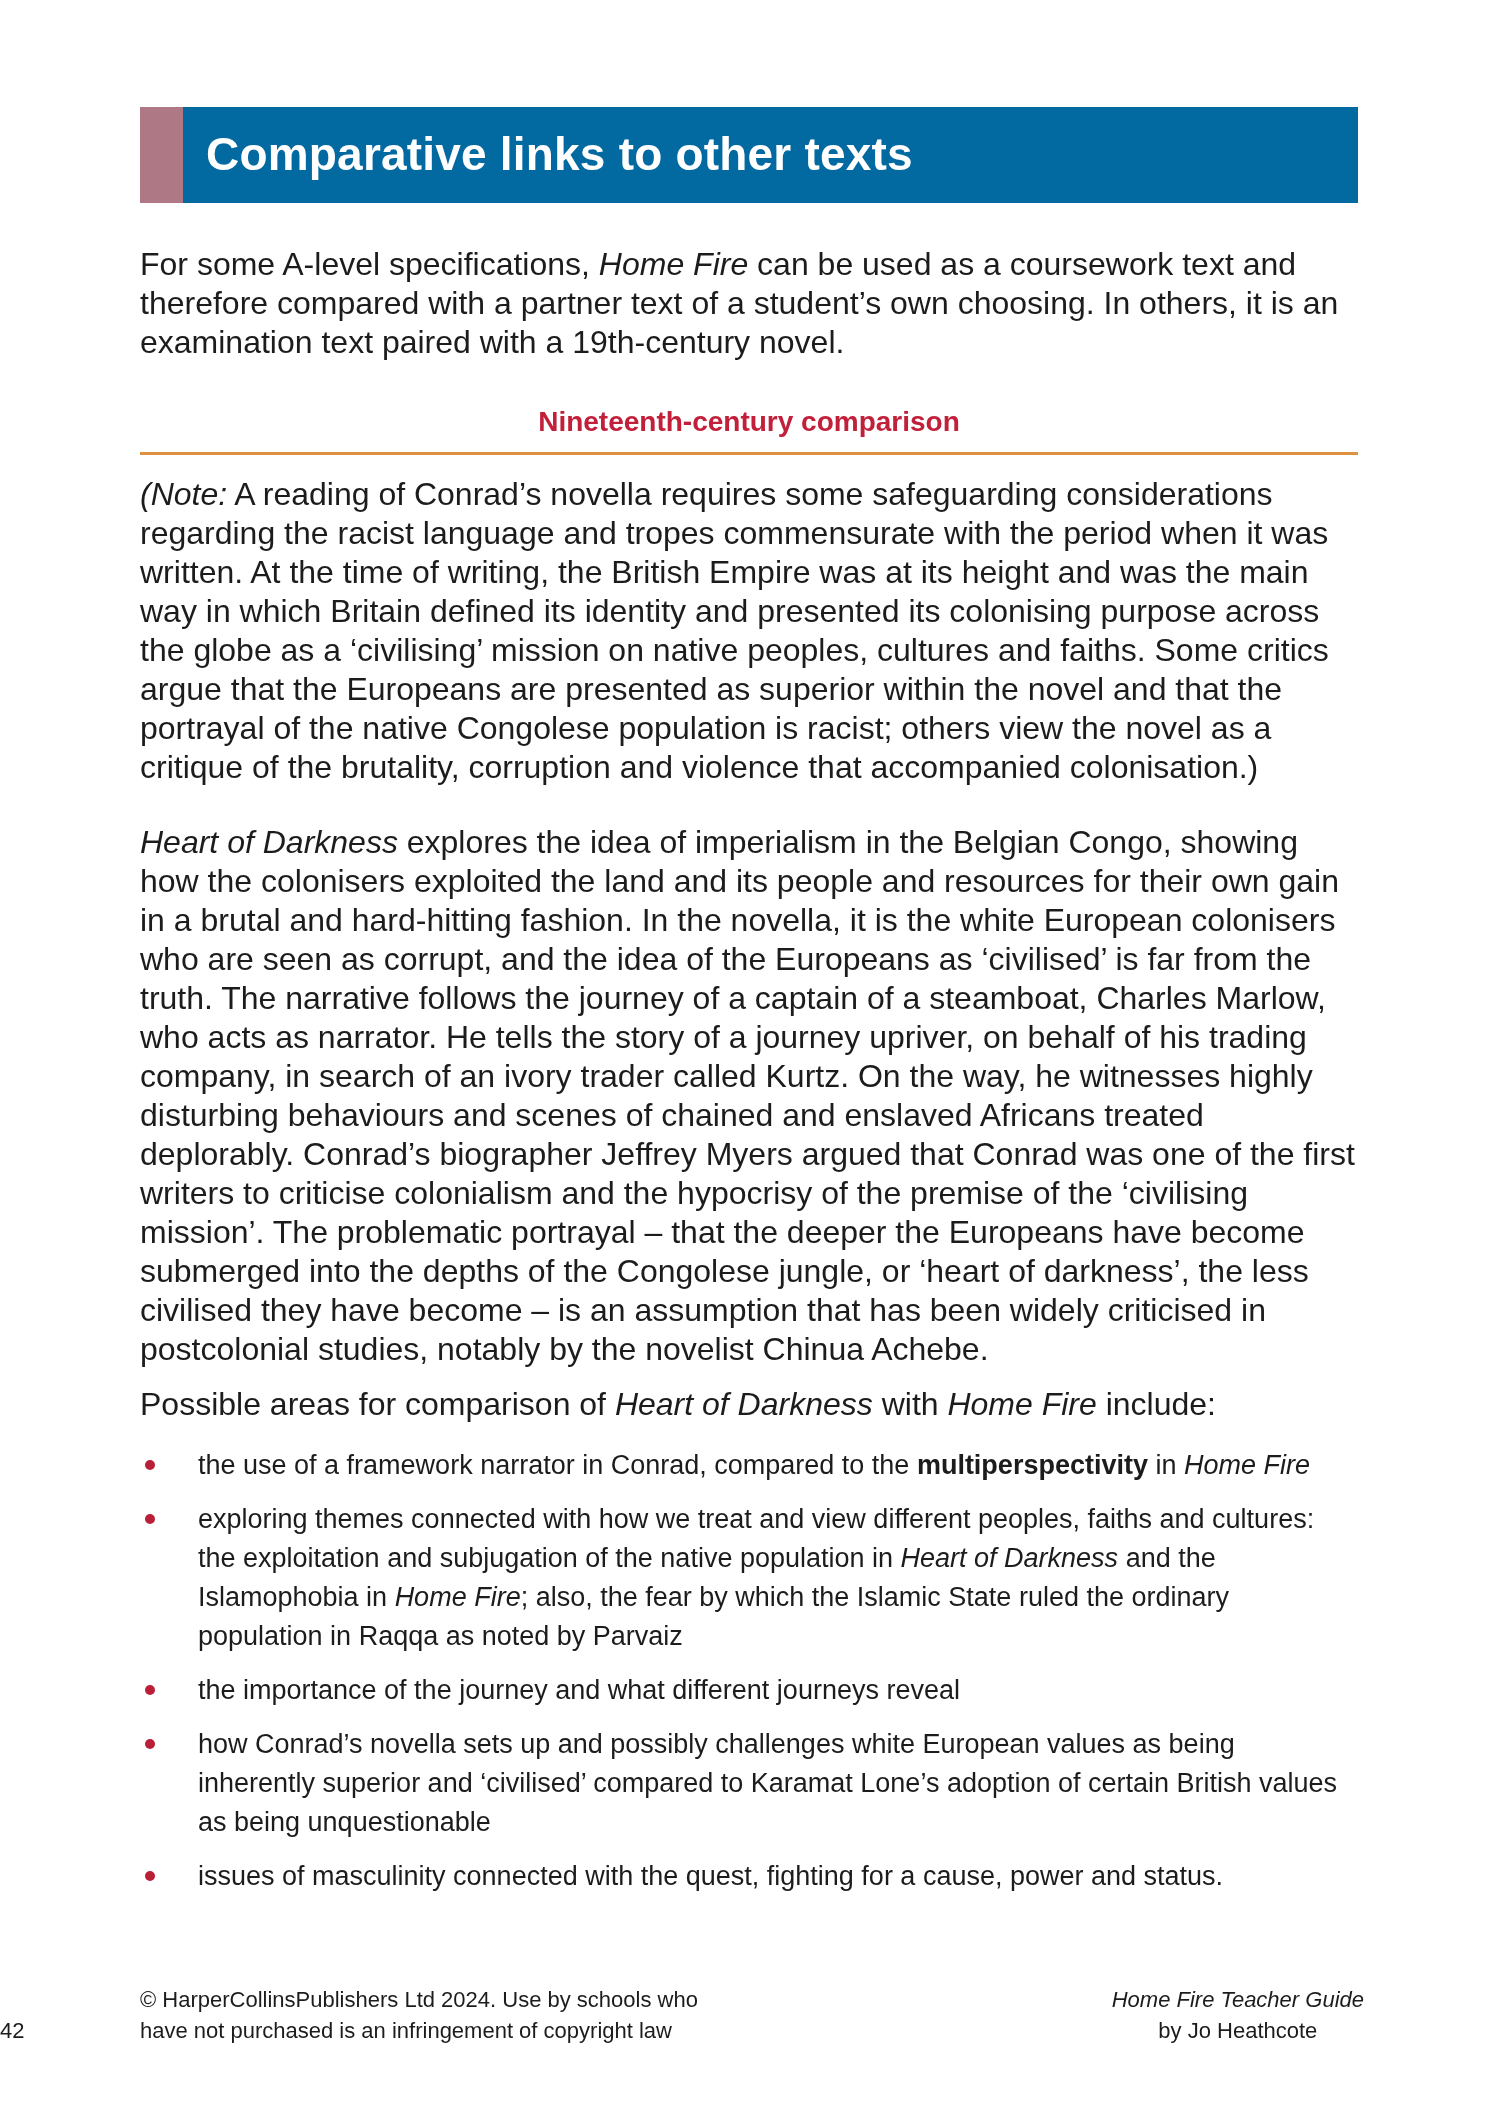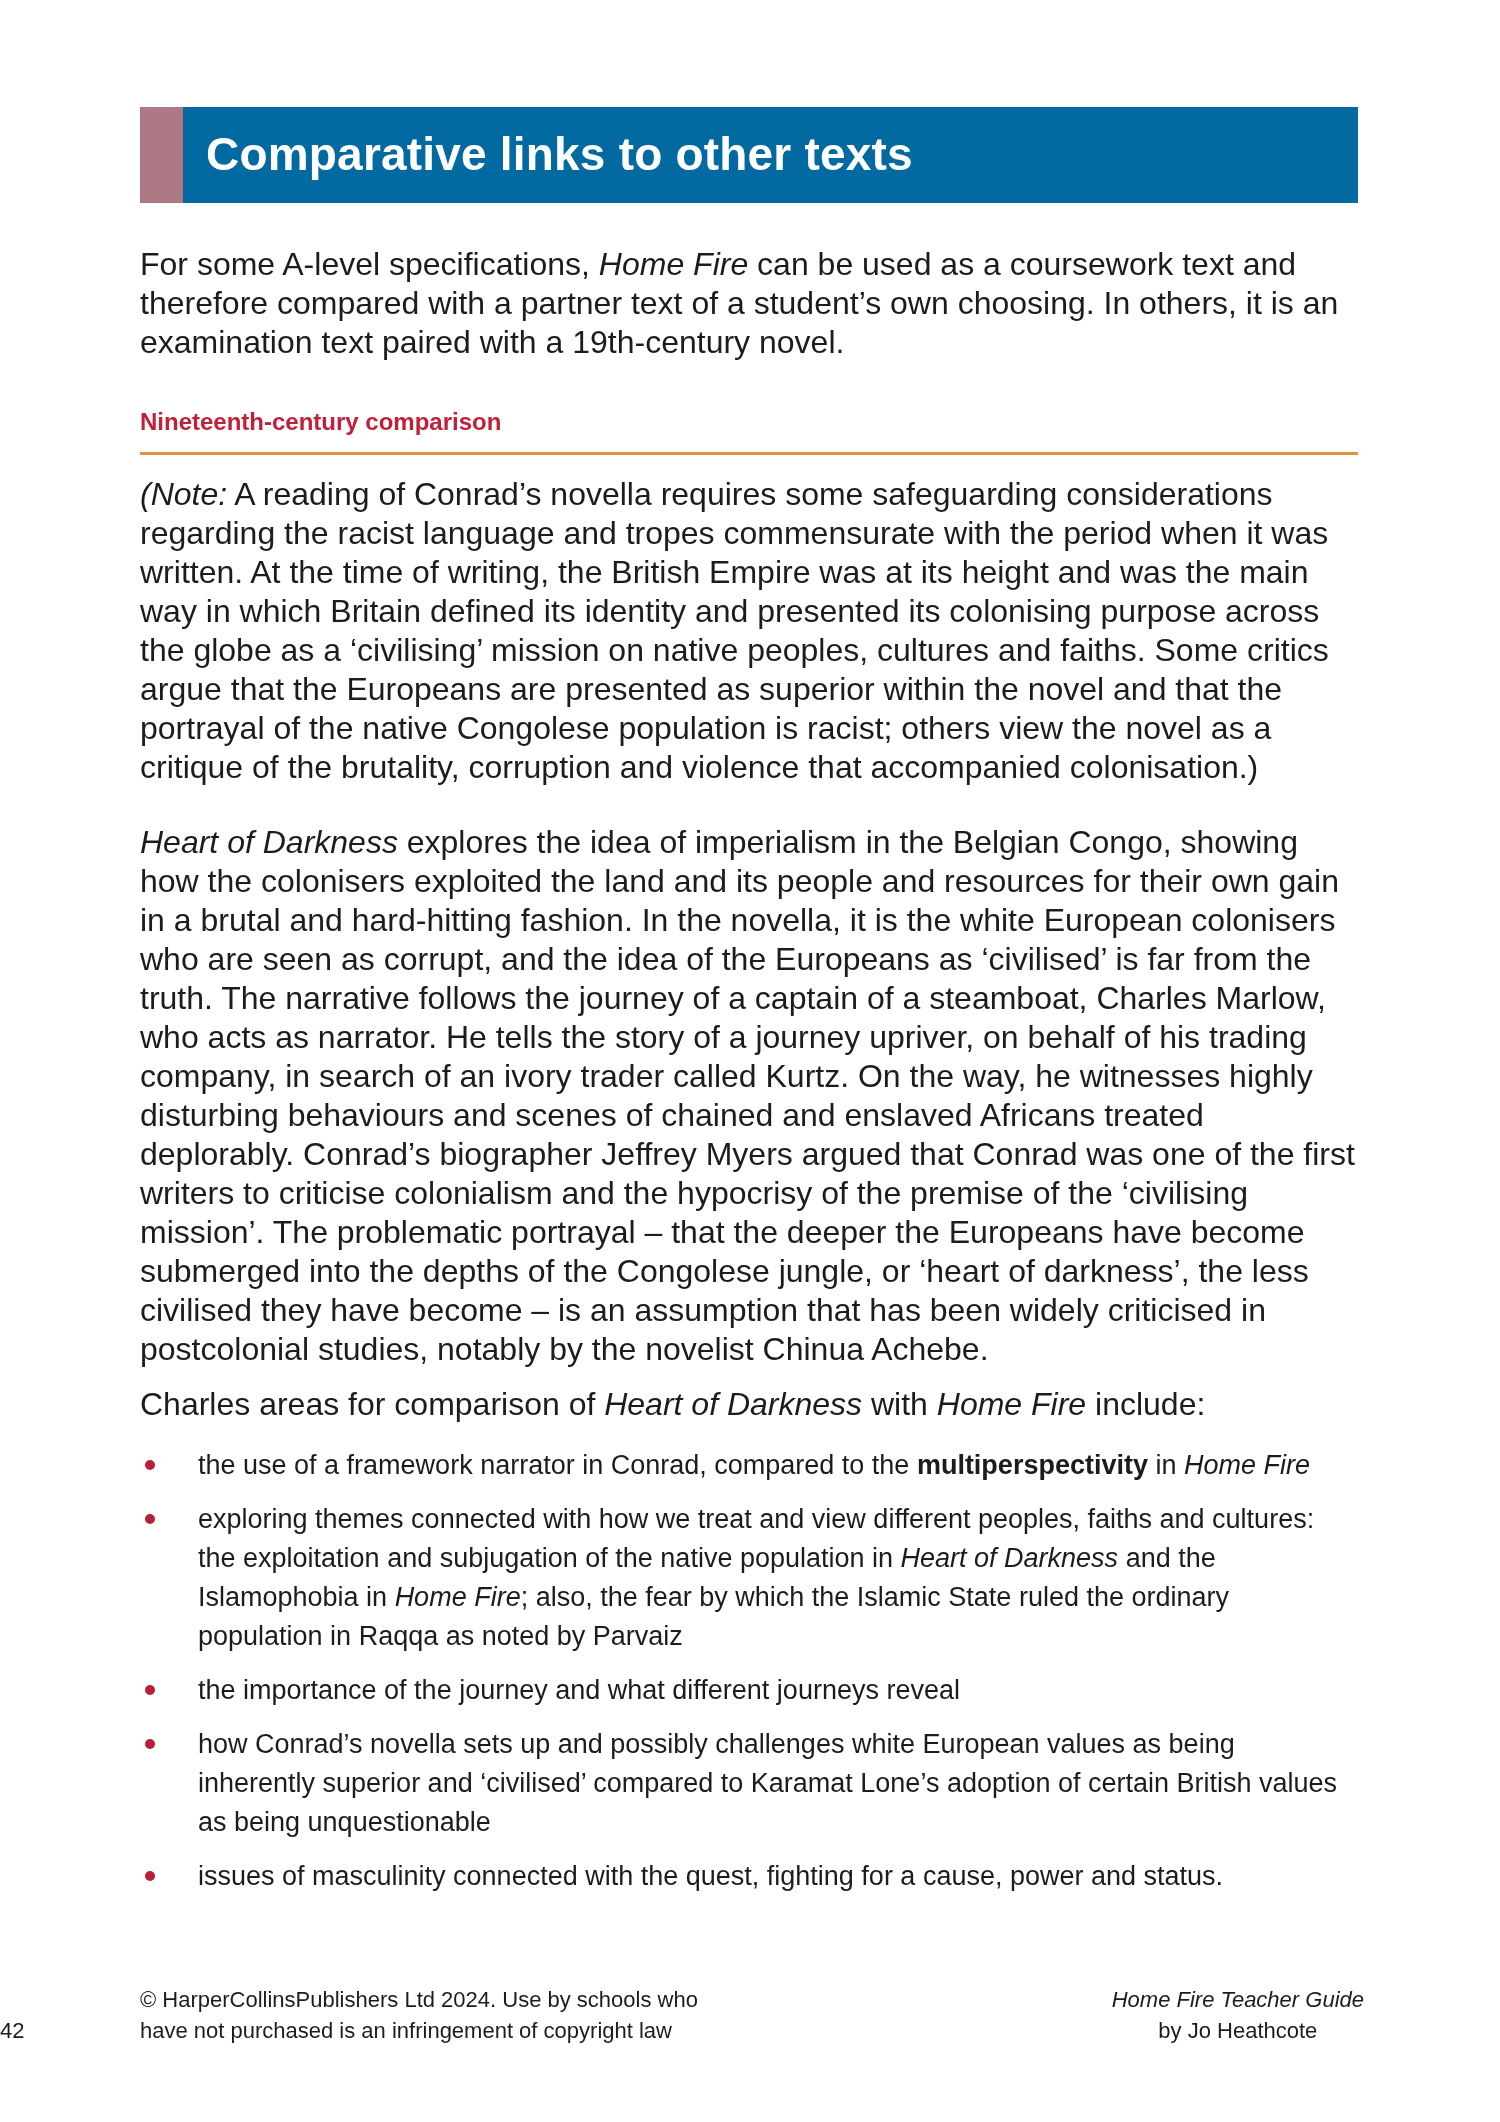--- a/index.html
+++ b/index.html
@@ -42,24 +42,25 @@
     white-space: nowrap;
   }
   p, .para {
     font-size: 32px;
     line-height: 39px;
     margin: 0;
   }
   .intro { margin-top: 42px; }
   .section-heading {
     margin-top: 40px;
-    font-size: 24px;
+    font-size: 28px;
     font-weight: bold;
     color: #c2203a;
     line-height: 40px;
+    text-align: center;
   }
   .section-rule {
     border: none;
     border-top: 3px solid #e09140;
     margin: 10px 0 0 0;
   }
   .book-subheading {
     margin-top: 44px;
     font-size: 29px;
     font-weight: bold;
@@ -130,21 +131,21 @@
 
   <div class="section-heading" style="color: rgb(194, 32, 58);">Nineteenth-century comparison</div>
 
   <hr class="section-rule" style="border-top-color: rgb(224, 145, 64);">
 
 
   <p class="note-para"><span style="font-style: italic;">(Note:</span><span> A reading of Conrad’s novella requires some safeguarding considerations regarding the racist language and tropes commensurate with the period when it was written. At the time of writing, the British Empire was at its height and was the main way in which Britain defined its identity and presented its colonising purpose across the globe as a ‘civilising’ mission on native peoples, cultures and faiths. Some critics argue that the Europeans are presented as superior within the novel and that the portrayal of the native Congolese population is racist; others view the novel as a critique of the brutality, corruption and violence that accompanied colonisation.)</span></p>
 
   <p class="synopsis-para"><span style="font-style: italic;">Heart of Darkness</span><span> explores the idea of imperialism in the Belgian Congo, showing how the colonisers exploited the land and its people and resources for their own gain in a brutal and hard-hitting fashion. In the novella, it is the white European colonisers who are seen as corrupt, and the idea of the Europeans as ‘civilised’ is far from the truth. The narrative follows the journey of a captain of a steamboat, Charles Marlow, who acts as narrator. He tells the story of a journey upriver, on behalf of his trading company, in search of an ivory trader called Kurtz. On the way, he witnesses highly disturbing behaviours and scenes of chained and enslaved Africans treated deplorably. Conrad’s biographer Jeffrey Myers argued that Conrad was one of the first writers to criticise colonialism and the hypocrisy of the premise of the ‘civilising mission’. The problematic portrayal – that the deeper the Europeans have become submerged into the depths of the Congolese jungle, or ‘heart of darkness’, the less civilised they have become – is an assumption that has been widely criticised in postcolonial studies, notably by the novelist Chinua Achebe.</span></p>
 
-  <p class="leadin"><span>Charles areas for comparison of </span><span style="font-style: italic;">Heart of Darkness</span><span> with </span><span style="font-style: italic;">Home Fire</span><span> include:</span></p>
+  <p class="leadin"><span>Possible areas for comparison of </span><span style="font-style: italic;">Heart of Darkness</span><span> with </span><span style="font-style: italic;">Home Fire</span><span> include:</span></p>
 
   <ul class="compare-list">
     <li>
       <span class="dot" style="background-color: rgb(185, 32, 56);"></span>
       <span><span>the use of a framework narrator in Conrad, compared to the </span><span style="font-weight: bold;">multiperspectivity</span><span> in </span><span style="font-style: italic;">Home Fire</span></span>
     </li>
     <li>
       <span class="dot" style="background-color: rgb(185, 32, 56);"></span>
       <span><span>exploring themes connected with how we treat and view different peoples, faiths and cultures: the exploitation and subjugation of the native population in </span><span style="font-style: italic;">Heart of Darkness</span><span> and the Islamophobia in </span><span style="font-style: italic;">Home Fire</span><span>; also, the fear by which the Islamic State ruled the ordinary population in Raqqa as noted by Parvaiz</span></span>
     </li>

